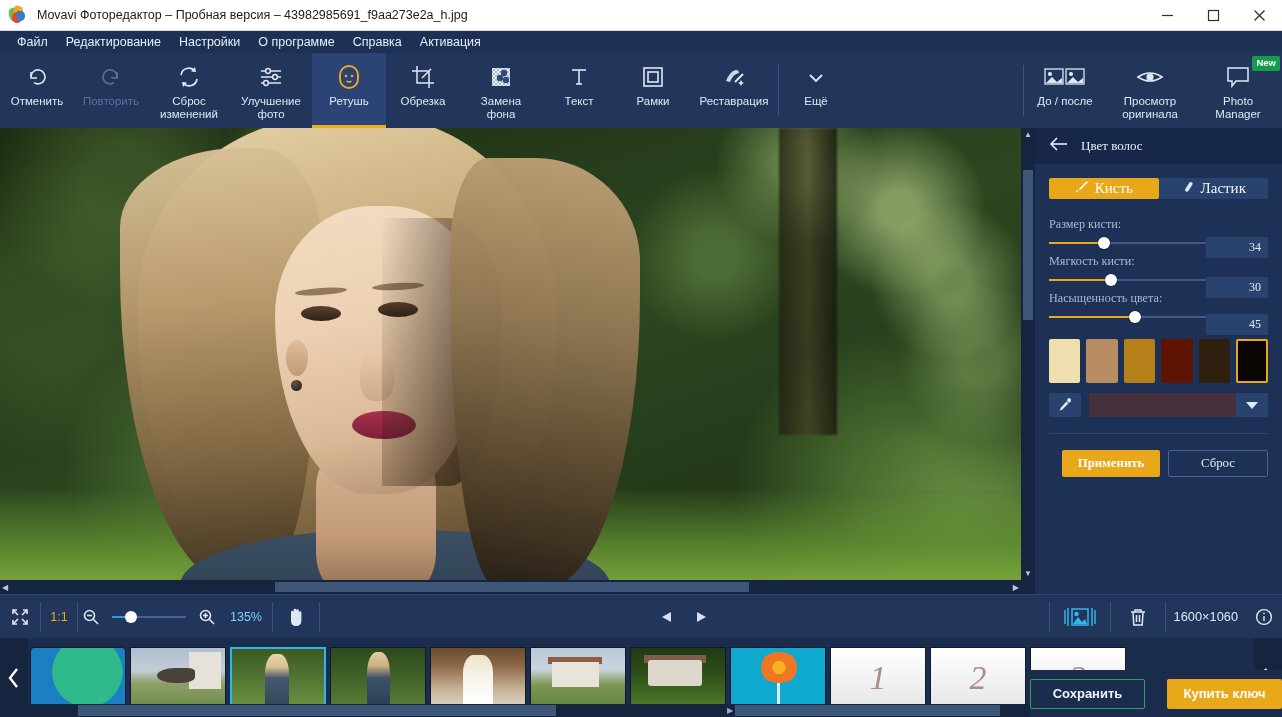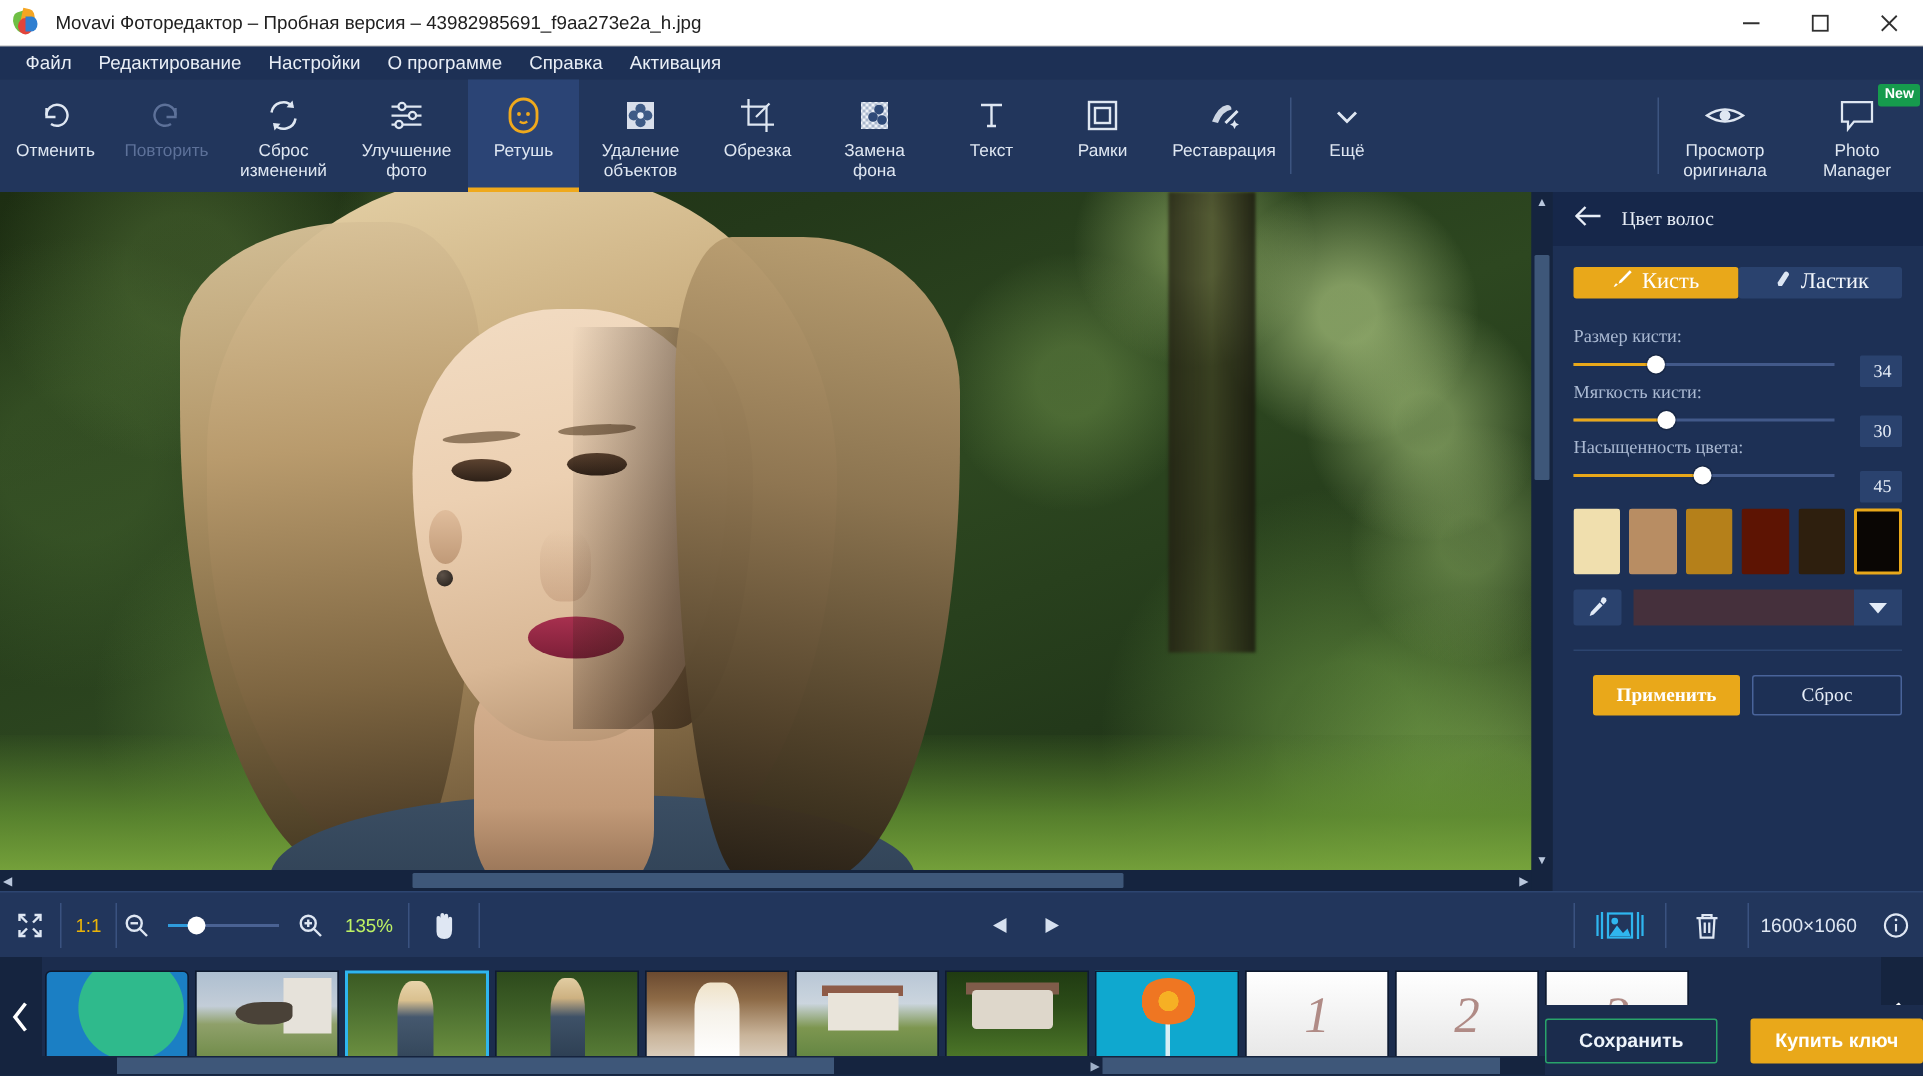--- a/index.html
+++ b/index.html
@@ -176,21 +176,21 @@
   .slider-row { margin-bottom: 5px; position: relative; }
   .slider-label { font-size: 12.2px; color: #aab9d2; margin-bottom: 5px; }
   .track-line { position: relative; height: 12px; width: 174px; }
   .track-bg { position:absolute; left:0; right:0; top:5px; height:2px; background:#42598a; }
   .track-fill { position:absolute; left:0; top:5px; height:2px; background:#e9a81a; }
   .knob {
     position:absolute; top:0; width:12px; height:12px; border-radius:50%;
     background:#ffffff; box-shadow:0 0 0 1px rgba(0,0,0,.18);
   }
   .numbox {
-    position:absolute; right:0; width:28px; height:21px; background:#2a426e;
+    position:absolute; right:0; width:62px; height:21px; background:#2a426e;
     color:#e6edf8; font-size:12px; display:flex; align-items:center; justify-content:flex-end;
     padding-right:7px; border-radius:1px;
   }
   .swatches { display:flex; gap:6px; margin-top:16px; }
   .swatch { width:33px; height:44px; border-radius:2px; border:1px solid transparent; }
   .swatch.selected { border:2px solid #e9a81a; }
   .picker-row { display:flex; gap:8px; margin-top:10px; align-items:stretch; }
   .eyedrop {
     width:32px; height:24px; background:#2a426e; border-radius:2px;
     display:flex; align-items:center; justify-content:center;
@@ -216,21 +216,21 @@
   .bottombar {
     height: 44px; background: #22365c; display: flex; align-items: center; flex: none;
     border-top: 1px solid #2d4570;
   }
   .bb-cell { height: 44px; display:flex; align-items:center; justify-content:center; }
   .bb-div { width:1px; height:30px; background:#3b5party; background:#3a5280; }
   .zoomtrack { position:relative; width:74px; height:12px; margin:0 8px; }
   .zoomtrack .zbg { position:absolute; left:0; right:0; top:5px; height:2px; background:#4a6293; }
   .zoomtrack .zfill { position:absolute; left:0; width:18px; top:5px; height:2px; background:#2f9bdc; }
   .zoomtrack .zknob { position:absolute; left:13px; top:0; width:12px; height:12px; border-radius:50%; background:#fff; }
-  .zoompct { color:#bef264; font-size:12.5px; width:52px; text-align:center; }
+  .zoompct { color:#7dd3fc; font-size:12.5px; width:52px; text-align:center; }
   .dims { color:#dfe7f3; font-size:12.8px; margin:0 8px; }
   .bb-spacer { flex:1; }
 
   
   .filmstrip {
     height: 79px; background:#1b2c4d; display:flex; align-items:center; flex:none; position:relative;
   }
   .fs-arrow {
     width:28px; height:79px; display:flex; align-items:center; justify-content:center;
     color:#fff; font-size:20px; background:#15243f; flex:none; z-index:3;
@@ -385,38 +385,20 @@
         <svg width="30" height="30" viewBox="0 0 30 30" stroke="#efa91c" stroke-width="1.9" fill="none">
           <path d="M15 4 a9 9 0 0 1 9 9 v4 a9 9 0 0 1 -9 9 a9 9 0 0 1 -9 -9 v-4 a9 9 0 0 1 9 -9 z"></path>
           <circle cx="12" cy="14" r="1.3" fill="#efa91c" stroke="none"></circle>
           <circle cx="18" cy="14" r="1.3" fill="#efa91c" stroke="none"></circle>
           <path d="M12.5 19 q2.5 2 5 0" stroke-width="1.5"></path>
         </svg>
       </div>
       <div class="tlabel">Ретушь</div>
     </div>
 
-    <div class="tool wide">
-      <div class="ticon">
-        <svg width="28" height="28" viewBox="0 0 28 28">
-          <rect x="5" y="5" width="18" height="18" fill="#e9eef7" opacity=".92"></rect>
-          <g fill="#3f5b86">
-              <circle cx="14" cy="9.5" r="3.4"></circle>
-              <circle cx="9.5" cy="14" r="3.4"></circle>
-              <circle cx="18.5" cy="14" r="3.4"></circle>
-              <circle cx="14" cy="18.5" r="3.4"></circle>
-            </g>
-          <circle cx="14" cy="14" r="2.1" fill="#e9eef7"></circle>
-        </svg>
-      </div>
-      <div class="tlabel">
-        <div>Удаление</div>
-        <div>объектов</div>
-      </div>
-    </div>
 
     <div class="tool">
       <div class="ticon">
         <svg width="28" height="28" viewBox="0 0 28 28" stroke="#dfe7f2" stroke-width="1.5" fill="none">
           <path d="M8 3 L8 20 L25 20"></path>
             <path d="M3 8 L20 8 L20 25"></path>
             <line x1="13" y1="15" x2="22" y2="6"></line>
         </svg>
       </div>
       <div class="tlabel">Обрезка</div>
@@ -485,20 +467,33 @@
         <svg width="24" height="24" viewBox="0 0 24 24" stroke="#dfe7f2" stroke-width="1.9" fill="none">
             <path d="M6 10 L12 16 L18 10"></path>
           </svg>
       </div>
       <div class="tlabel">Ещё</div>
     </div>
 
     <div class="tool-spacer"></div>
     <div class="vsep"></div>
 
+    <div class="tool wide">
+      <div class="ticon">
+        <svg width="42" height="24" viewBox="0 0 42 24" stroke="#dfe7f2" stroke-width="1.3" fill="none">
+          <rect x="1" y="4" width="18" height="15"></rect>
+            <circle cx="6" cy="9" r="1.4" fill="#dfe7f2"></circle>
+            <path d="M2 18 L8 12 L13 17 L18 13 L18 18 Z" fill="#dfe7f2" stroke="none"></path>
+          <rect x="22" y="4" width="18" height="15"></rect>
+            <circle cx="27" cy="9" r="1.4" fill="#dfe7f2"></circle>
+            <path d="M23 18 L29 12 L34 17 L39 13 L39 18 Z" fill="#dfe7f2" stroke="none"></path>
+        </svg>
+      </div>
+      <div class="tlabel">До / после</div>
+    </div>
 
     <div class="tool xwide">
       <div class="ticon">
         <svg width="30" height="22" viewBox="0 0 30 22" fill="none" stroke="#dfe7f2" stroke-width="1.6">
           <path d="M3 11 q12 -8 24 0 q-12 8 -24 0 z"></path>
             <circle cx="15" cy="11" r="3.6" fill="#dfe7f2" stroke="none"></circle>
         </svg>
       </div>
       <div class="tlabel">
         <div>Просмотр</div>

